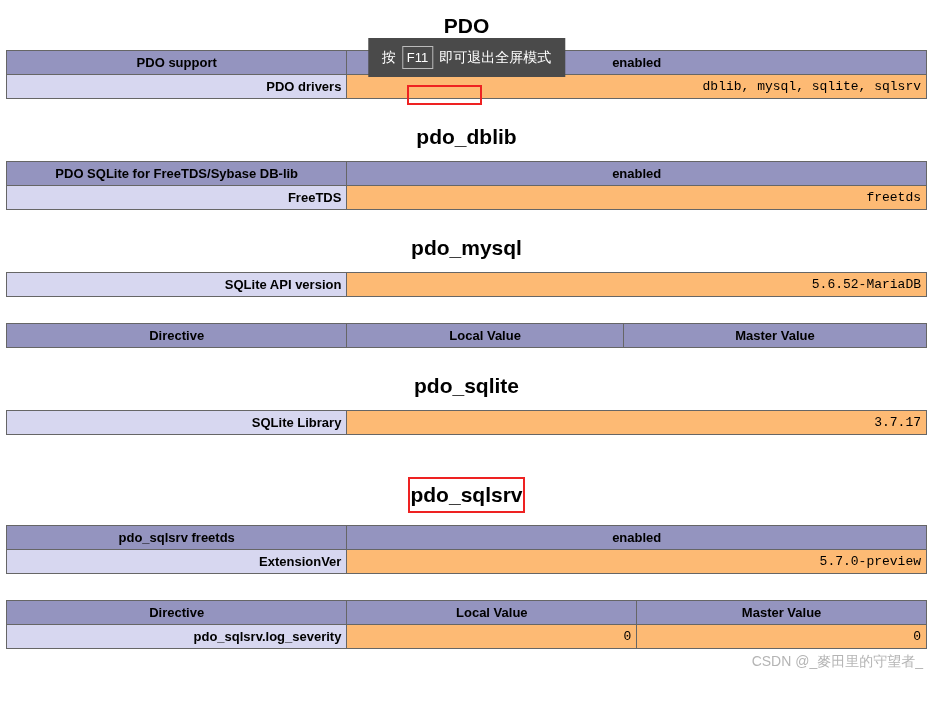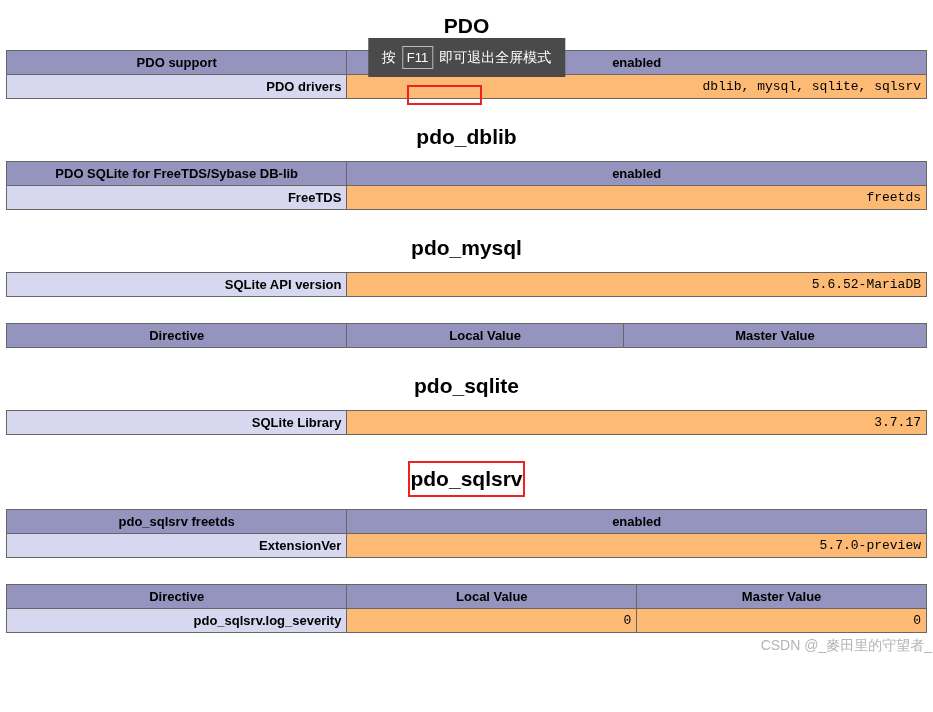--- a/index.html
+++ b/index.html
@@ -72,24 +72,25 @@
       left: 407px;
       width: 75px;
       height: 20px;
       z-index: 5;
       pointer-events: none;
     }
     .h2-red {
       display: inline-block;
       border: 2px solid #e22;
       padding: 4px 0;
+      margin-top: 16px;
     }
     .watermark {
       position: absolute;
-      right: 1px;
+      right: 10px;
       bottom: 8px;
       color: rgba(140,140,140,0.65);
       font-size: 14px;
       pointer-events: none;
       margin-left: 32px;
     }
     .three-col th:first-child, .three-col td.e { width: 37%; }
     .three-col td.v { width: 31.5%; }
   </style>
 </head>

